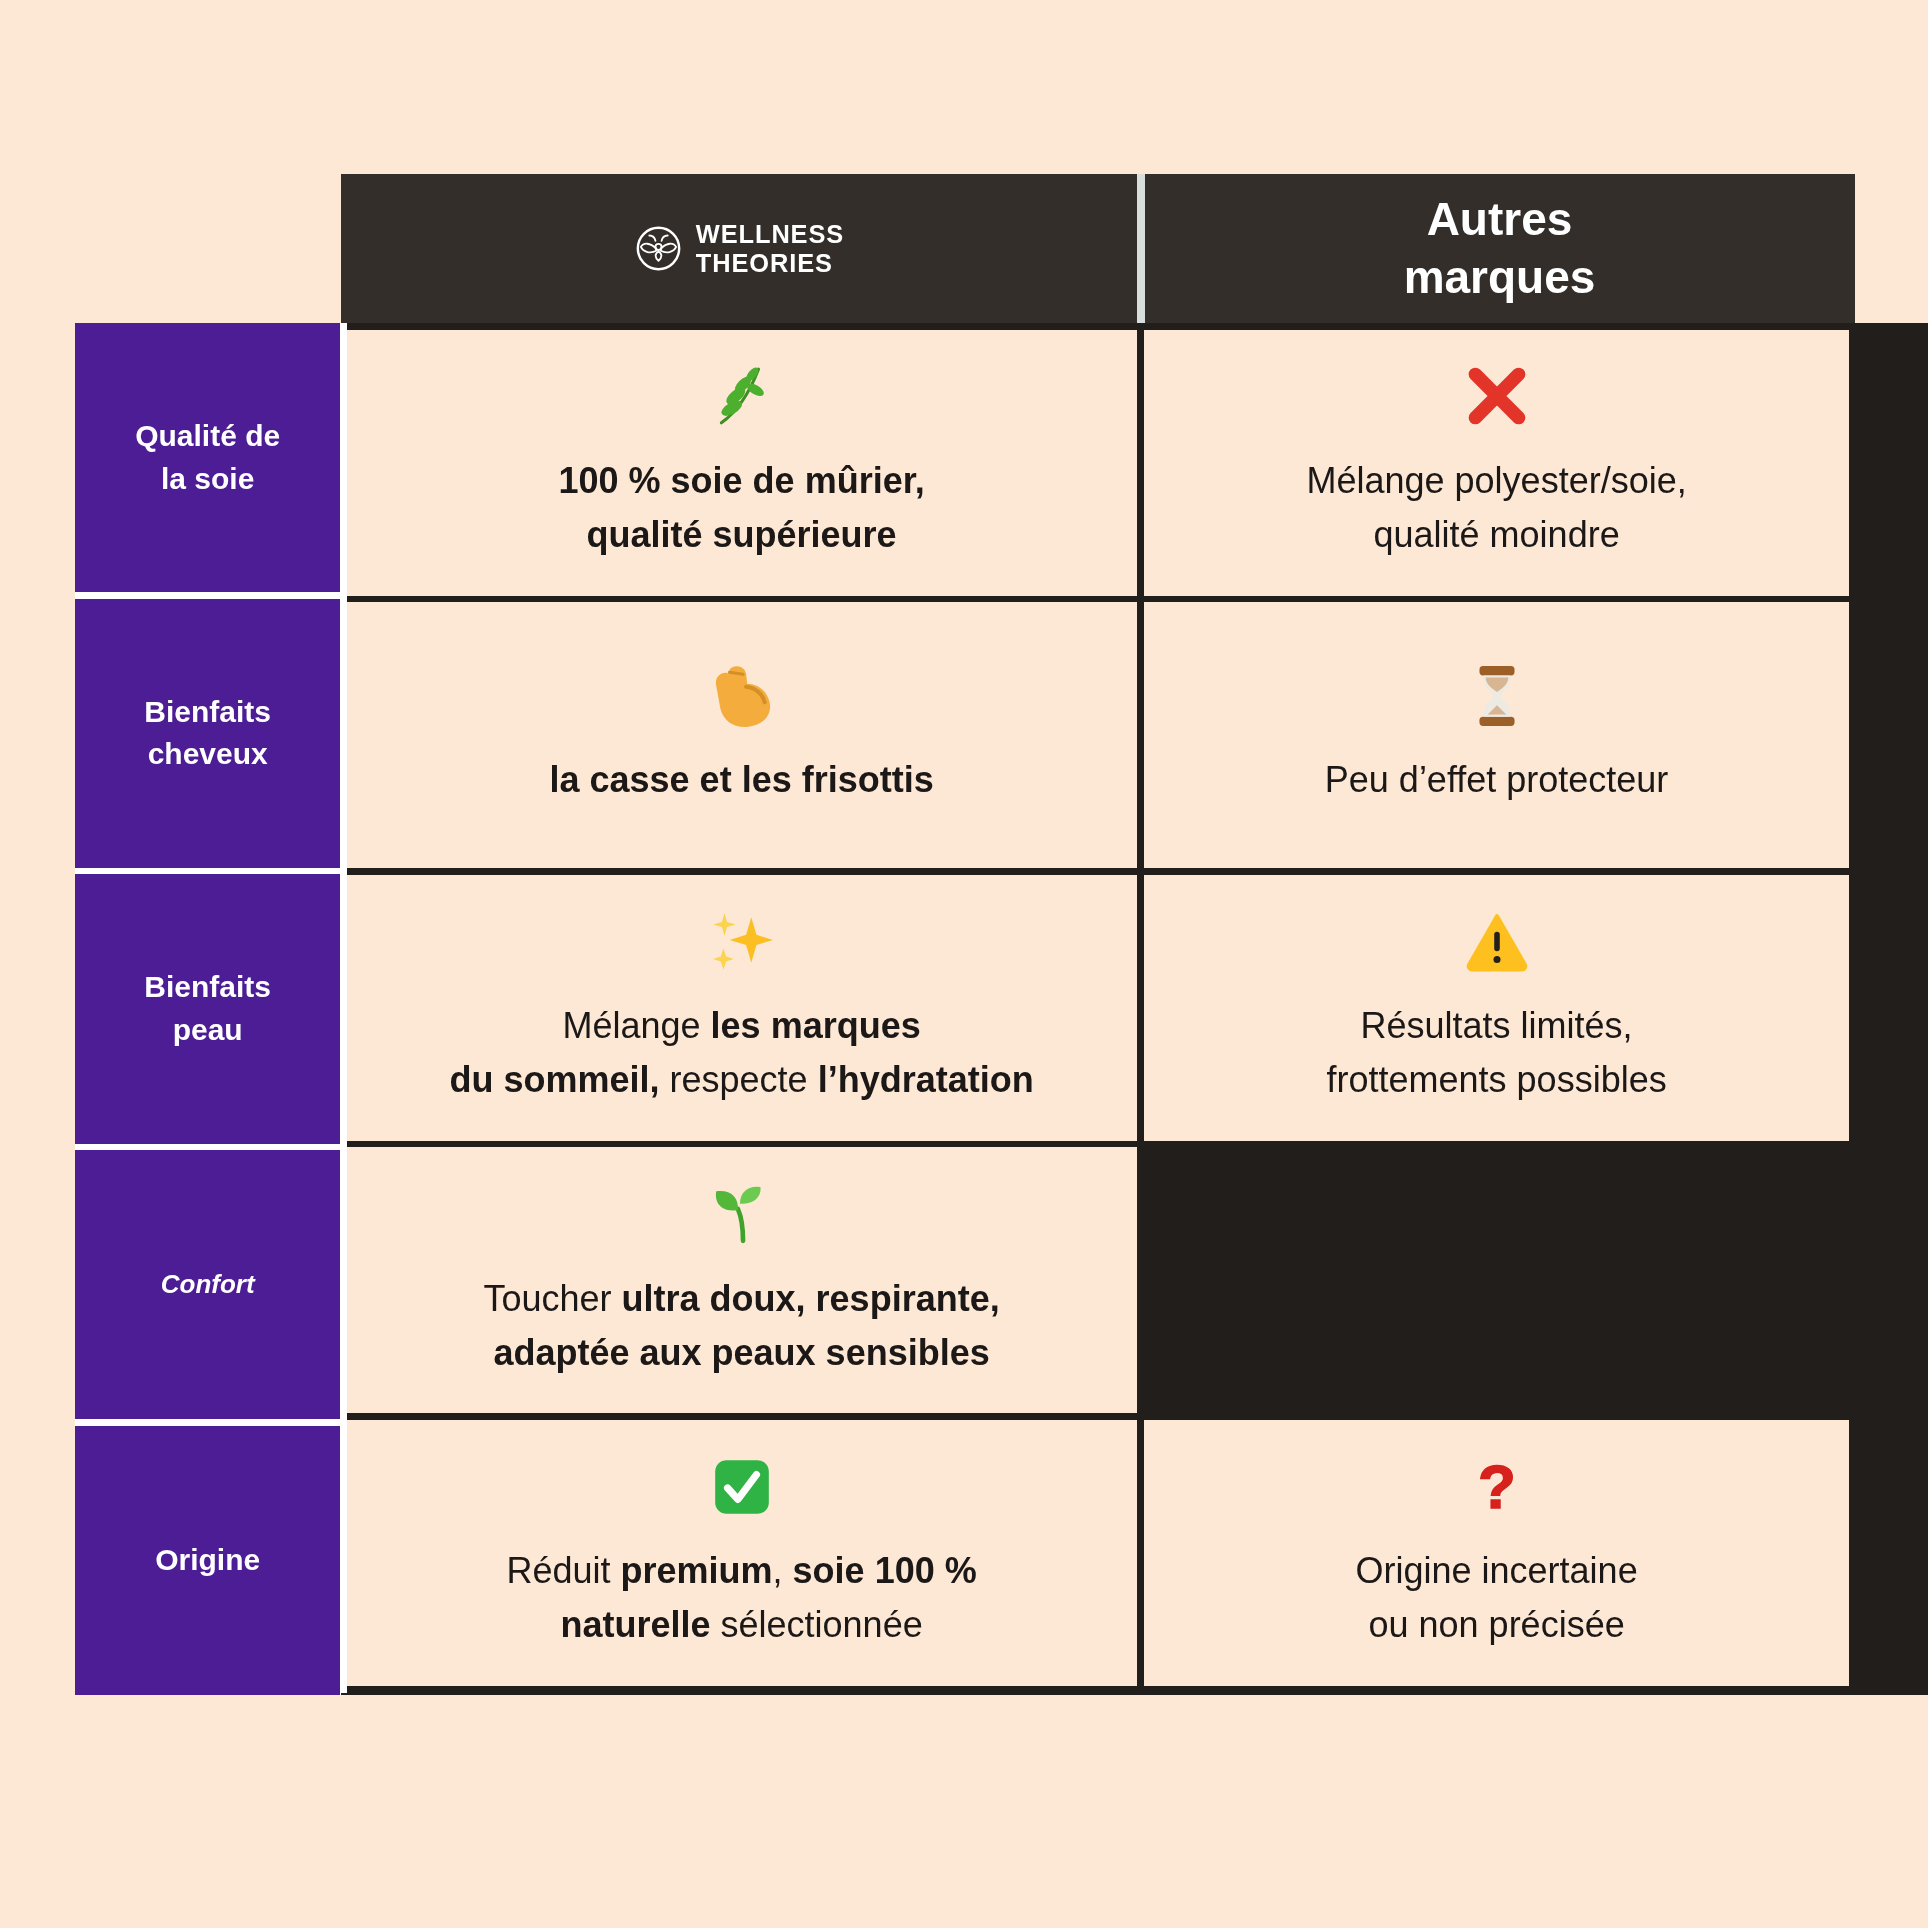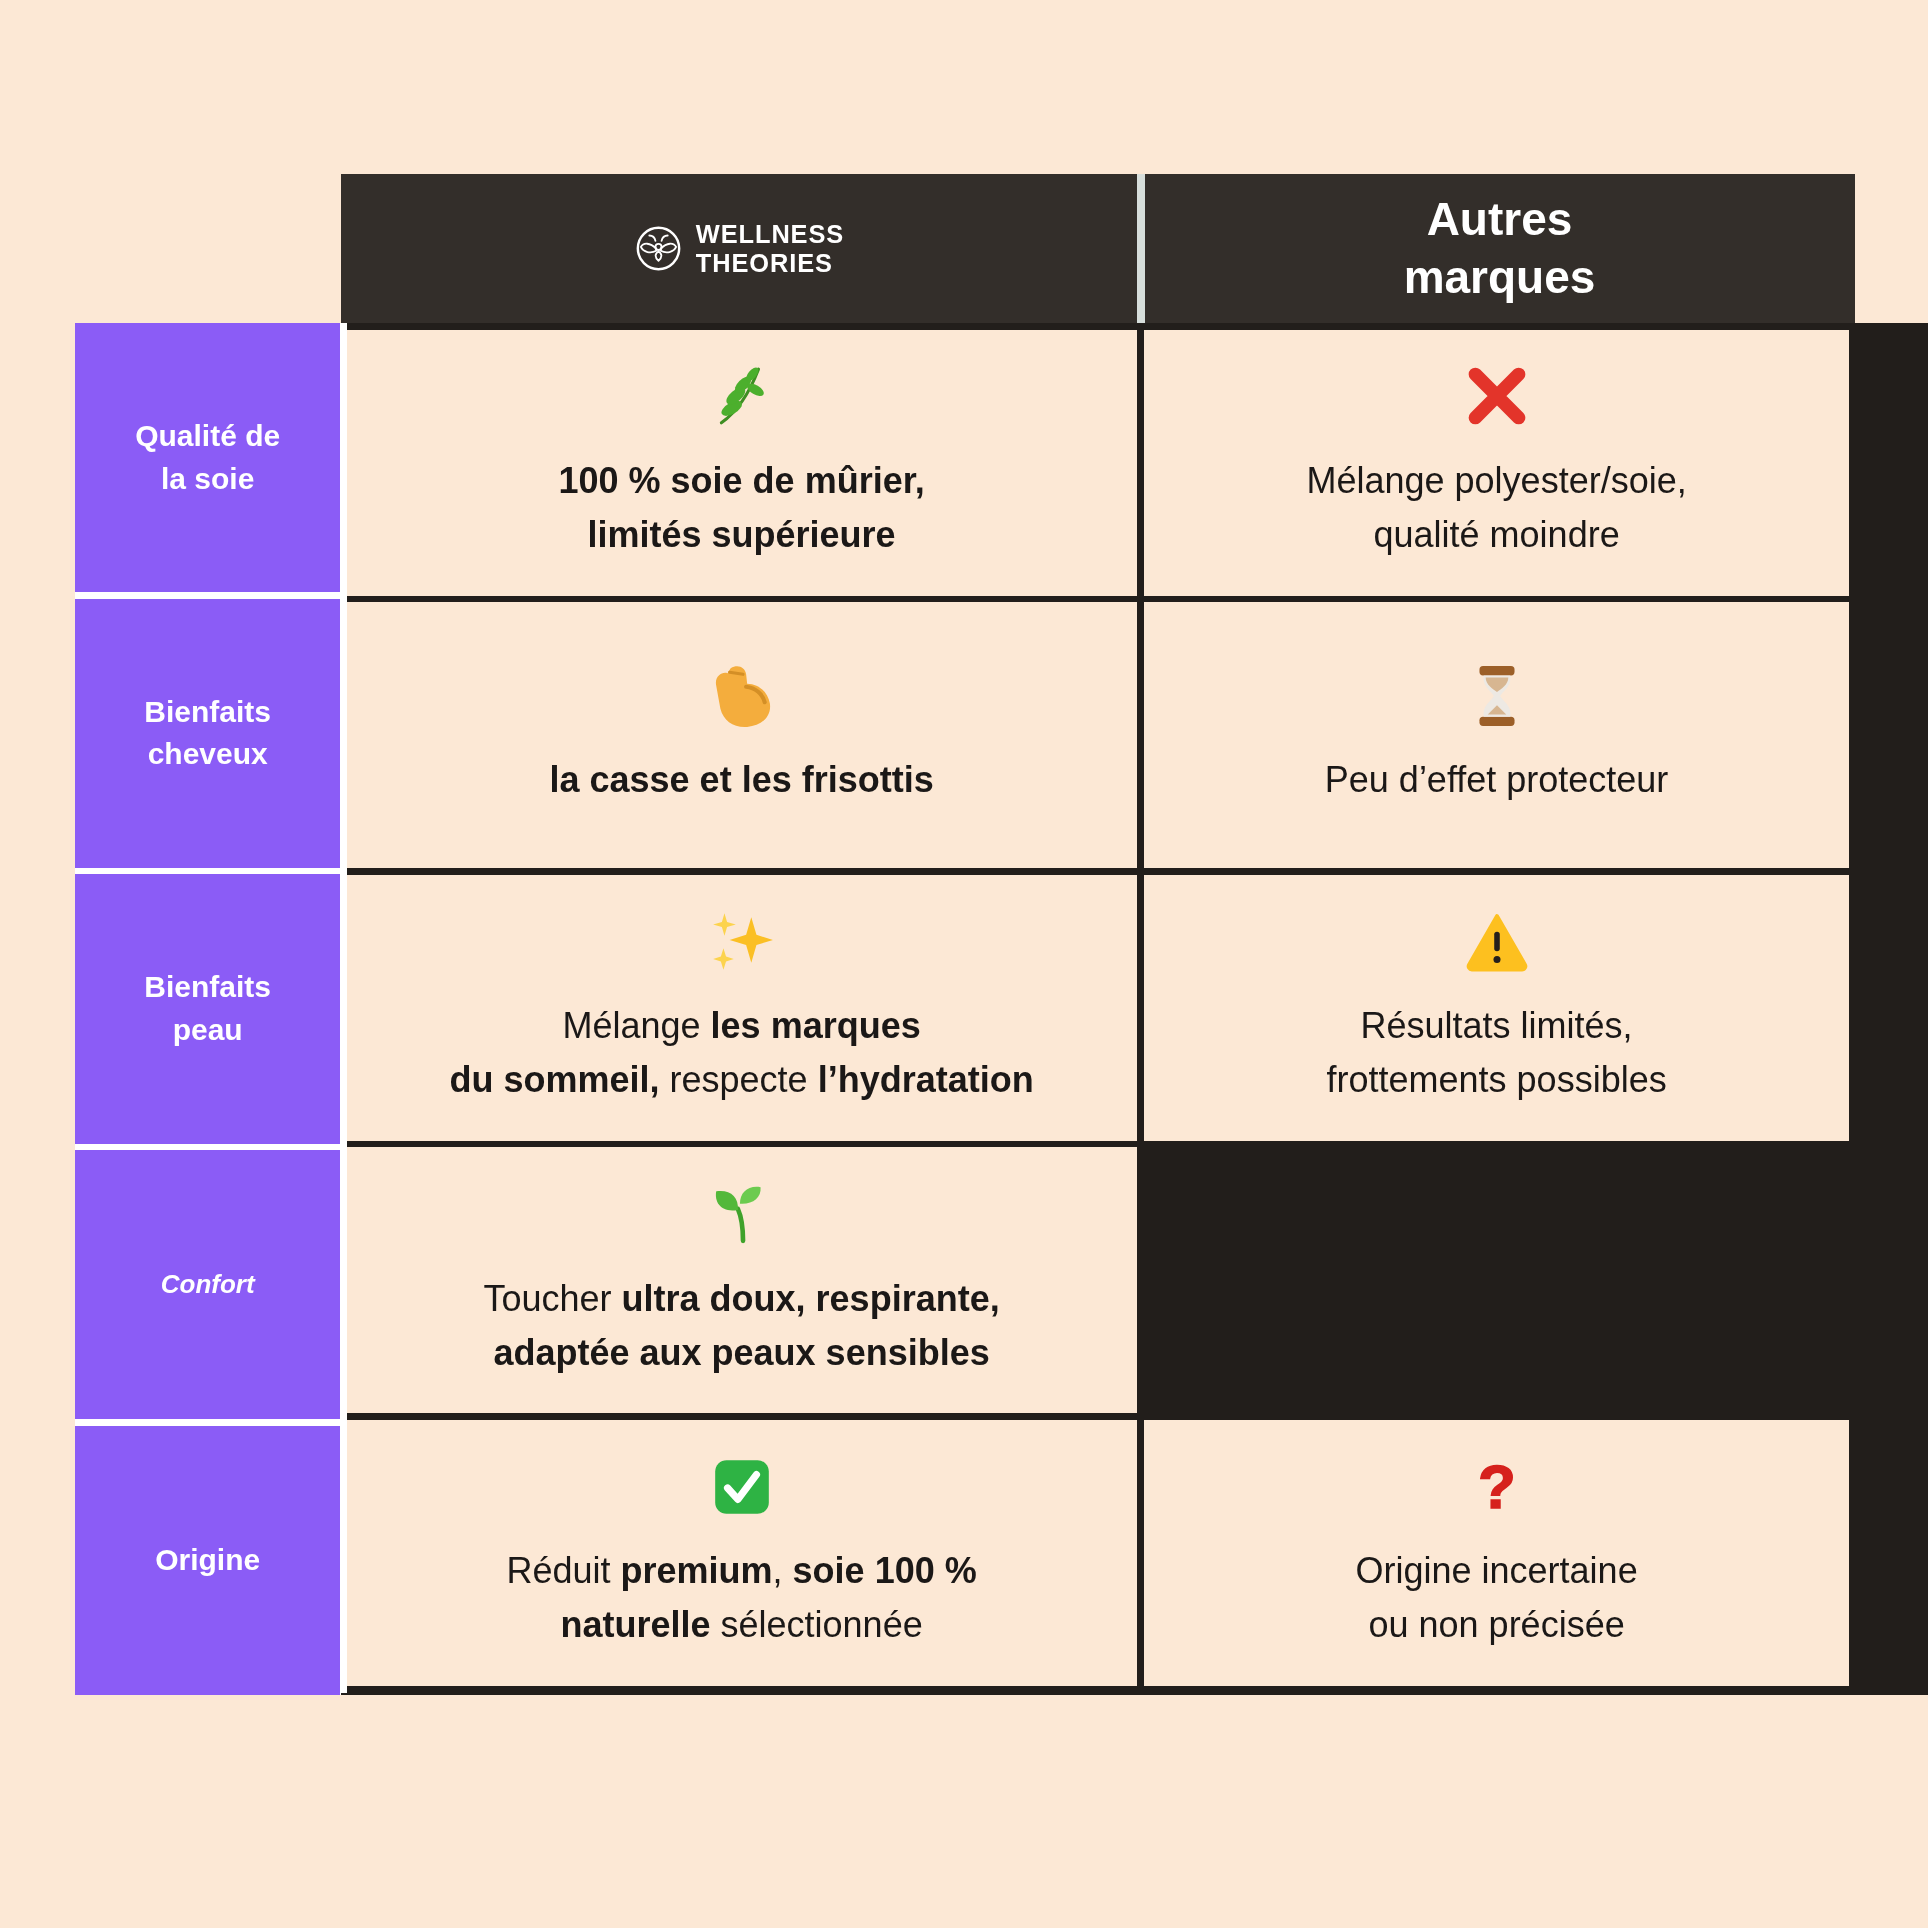--- a/index.html
+++ b/index.html
@@ -9,21 +9,21 @@
     font-family:"Liberation Sans",sans-serif;
     color:#1B1817;
   }
   
   .label-col{
     position:absolute;left:75px;top:323px;width:271px;height:1372px;
     background:#FFFFFF;box-sizing:border-box;padding-right:5.6px;
     display:flex;flex-direction:column;gap:6.6px;
   }
   .label-cell{
-    flex:1;background:#8b5cf6;color:#FFFFFF;
+    flex:1;background:#4c1d95;color:#FFFFFF;
     display:flex;align-items:center;justify-content:center;
     text-align:center;font-weight:700;font-size:30px;line-height:1.42;
   }
   .label-cell.small{font-size:26px;font-style:italic;}
   
   .header-row{
     position:absolute;left:341px;top:174px;width:1827px;height:149px;
     display:flex;
   }
   .hdr-brand{
@@ -129,21 +129,21 @@
             <ellipse cx="22" cy="44" rx="11" ry="5.5" transform="rotate(-30 22 44)"></ellipse>
             <ellipse cx="26" cy="32" rx="11" ry="5.5" transform="rotate(-40 26 32)"></ellipse>
             <ellipse cx="33" cy="21" rx="10" ry="5" transform="rotate(-45 33 21)"></ellipse>
             <ellipse cx="45" cy="26" rx="9" ry="4.5" transform="rotate(30 45 26)"></ellipse>
             <ellipse cx="42" cy="11" rx="8" ry="4" transform="rotate(-50 42 11)"></ellipse>
           </g>
         </svg>
       </span>
     <div class="txt">
         <div><span class="b">100 % soie de mûrier,</span></div>
-        <div><span class="b">limités supérieure</span></div>
+        <div><span class="b">qualité supérieure</span></div>
       </div>
   </div>
   <div class="cell rA cO">
     <span class="icon">
         <svg viewBox="0 0 64 64" xmlns="http://www.w3.org/2000/svg">
           <path d="M11 11 L53 53 M53 11 L11 53" stroke="#E3342A" stroke-width="13" stroke-linecap="round"></path>
         </svg>
       </span>
     <div class="txt">
         <div><span>Mélange polyester/soie,</span></div>

